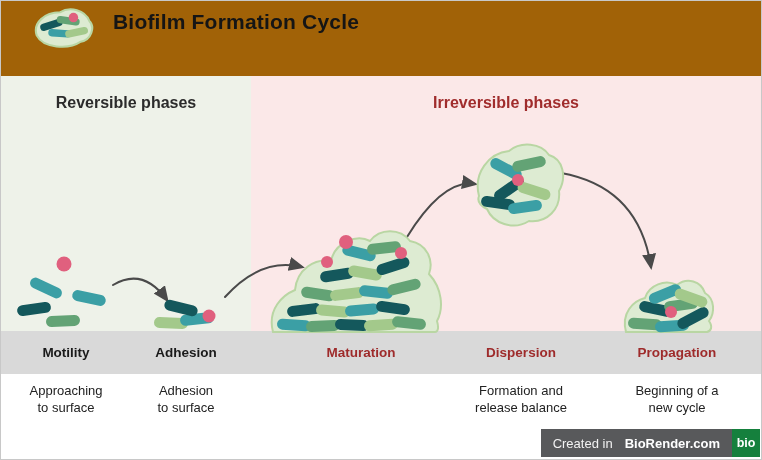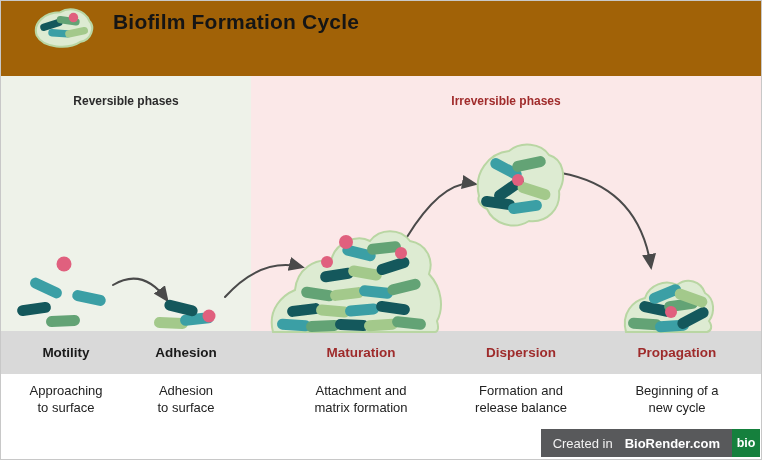--- a/index.html
+++ b/index.html
@@ -6,21 +6,21 @@
   .canvas{position:relative;width:760px;height:458px;border:1px solid #c8c8c8;background:#fff;overflow:hidden;}
 
   
   .header{position:absolute;left:0;top:0;width:100%;height:75px;background:#a16207;z-index:5;}
   .logo-icon{position:absolute;left:28px;top:5px;}
   .page-title{position:absolute;left:112px;top:9px;font-size:21px;font-weight:bold;color:#151515;letter-spacing:.2px;}
 
   
   .bg-reversible{position:absolute;left:0;top:75px;width:250px;height:255px;background:#eef2e9;z-index:1;}
   .bg-irreversible{position:absolute;left:250px;top:75px;width:512px;height:255px;background:#fbe8e8;z-index:1;}
-  .section-label{position:absolute;top:93px;font-size:12px;font-weight:bold;z-index:4;text-align:center;}
+  .section-label{position:absolute;top:93px;font-size:16px;font-weight:bold;z-index:4;text-align:center;}
   .section-label.rev{left:0;width:250px;color:#2b2b2b;}
   .section-label.irr{left:250px;width:510px;color:#a02c2c;}
 
   
   .stage-band{position:absolute;left:0;top:330px;width:100%;height:43px;background:#d9d9d9;z-index:2;}
 
   
   .illustration{position:absolute;left:0;top:0;width:760px;height:458px;z-index:3;pointer-events:none;}
 
   
@@ -150,22 +150,20 @@
   <div class="stage-label reversible s1">Motility</div>
   <div class="stage-label reversible s2">Adhesion</div>
   <div class="stage-label irreversible s3">Maturation</div>
   <div class="stage-label irreversible s4">Dispersion</div>
   <div class="stage-label irreversible s5">Propagation</div>
 
   <div class="stage-desc s1">Approaching
 to surface</div>
   <div class="stage-desc s2">Adhesion
 to surface</div>
-  <div class="stage-desc s3">Attachment and
-matrix formation</div>
   <div class="stage-desc s4">Formation and
 release balance</div>
   <div class="stage-desc s5">Beginning of a
 new cycle</div>
 
   <div class="badge">
     <div class="badge-text"><span>Created in</span><b>BioRender.com</b></div>
     <div class="badge-logo">bio</div>
   </div>
 

